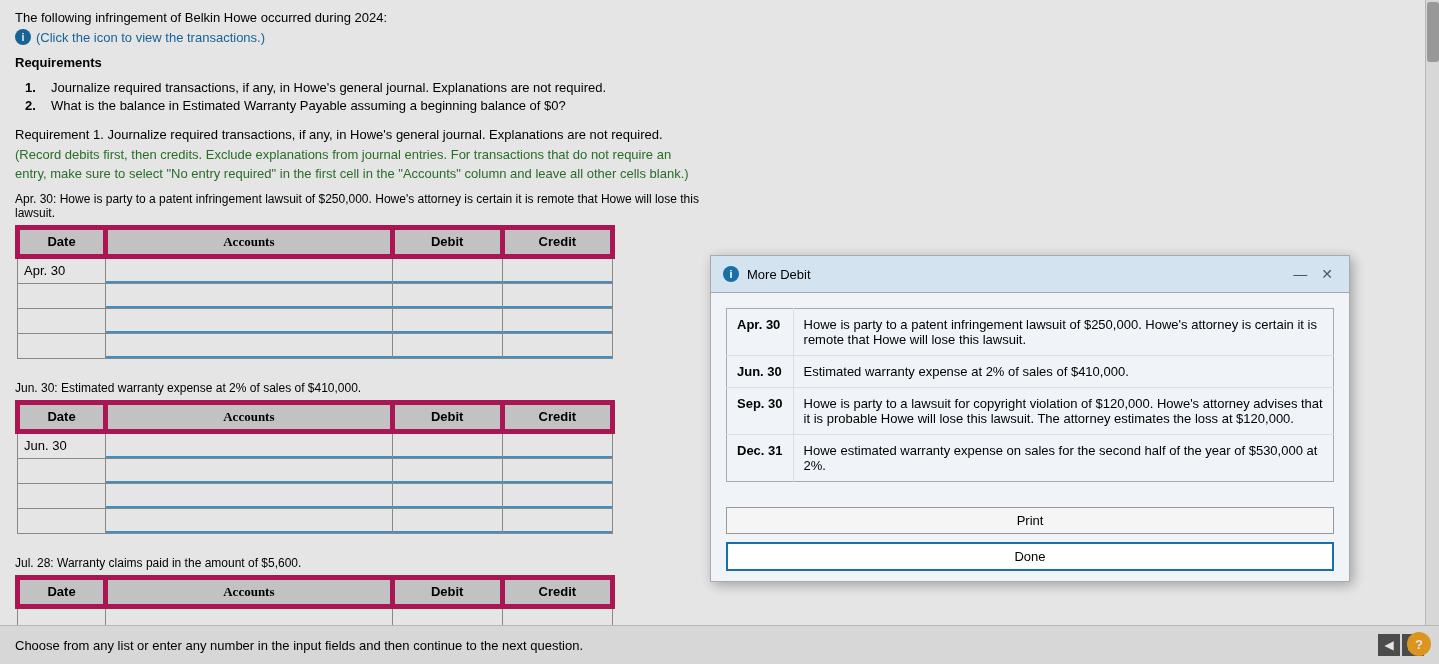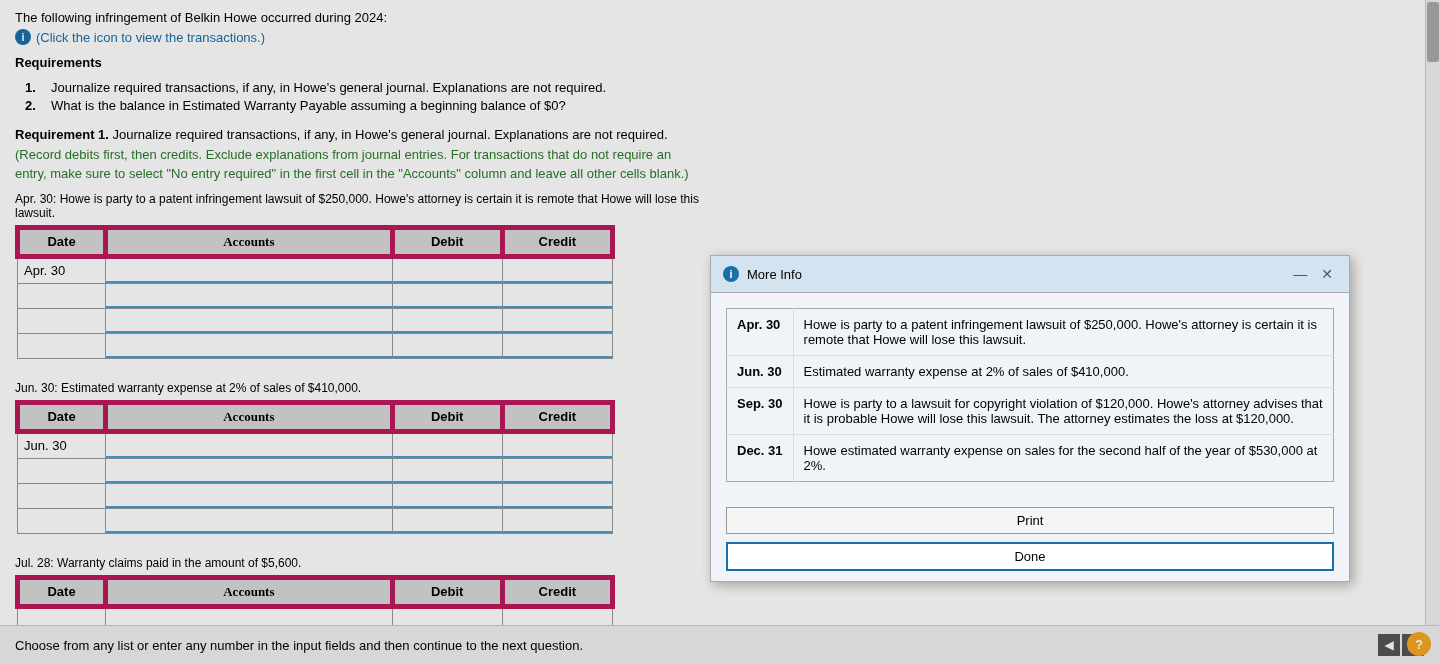--- a/index.html
+++ b/index.html
@@ -58,21 +58,21 @@
     .req-num {
       font-weight: bold;
       min-width: 18px;
     }
     .req-text-block {
       margin: 12px 0 8px 0;
       font-size: 13px;
       line-height: 1.5;
     }
     .req-text-block .bold {
-      font-weight: bold;
+      font-weight: normal;
     }
     .green-instruction {
       color: #2d7a2d;
     }
     .transaction-label {
       margin: 8px 0 5px 0;
       font-size: 12px;
     }
     .journal-table {
       border-collapse: collapse;
@@ -406,21 +406,21 @@
   </div>
 </div>
 
 <button class="help-btn">?</button>
 
 <div class="modal-overlay">
   <div class="modal">
     <div class="modal-header">
       <div class="modal-header-left">
         <span class="info-icon-circle">i</span>
-        <span>More Info</span>
+        <span>More Debit</span>
       </div>
       <div class="modal-header-controls">
         <button class="modal-min-btn">—</button>
         <button class="modal-close-btn">✕</button>
       </div>
     </div>
     <div class="modal-body">
       <table class="modal-info-table">
         <tbody>
           <tr>

